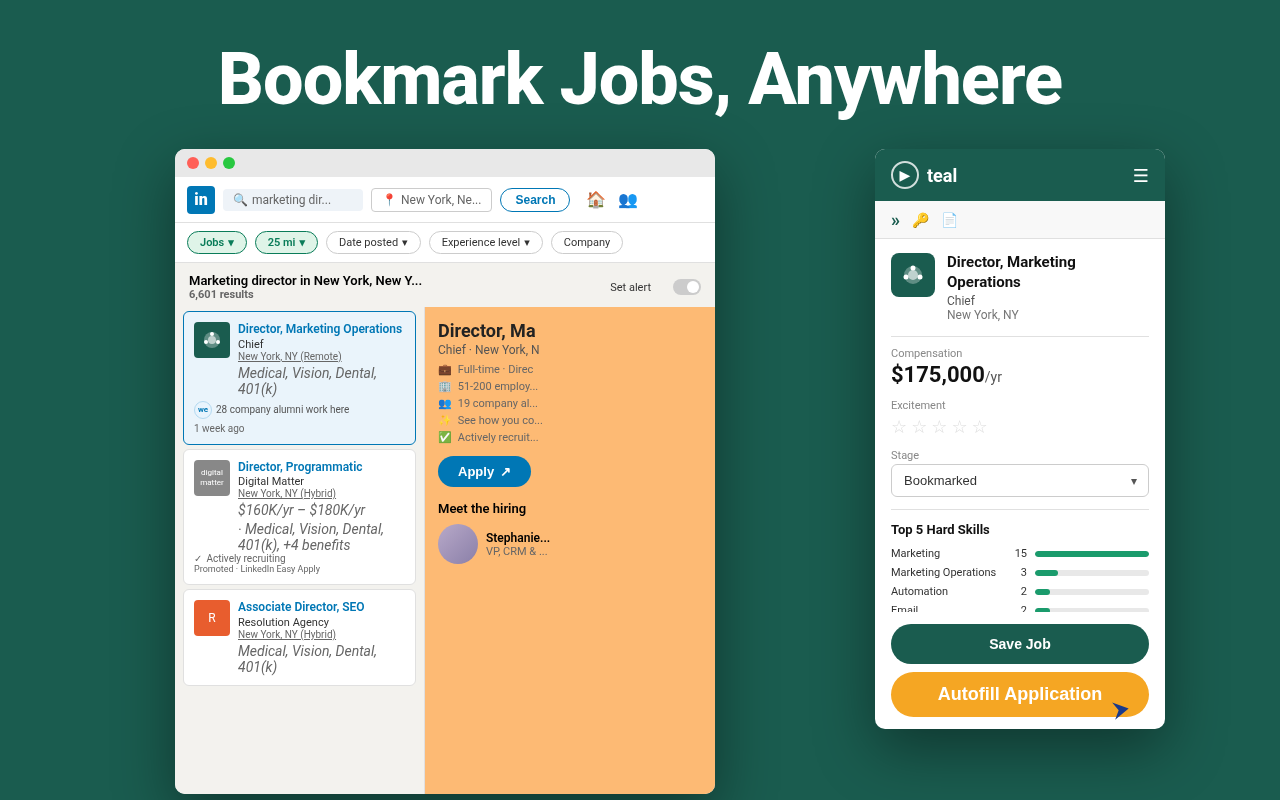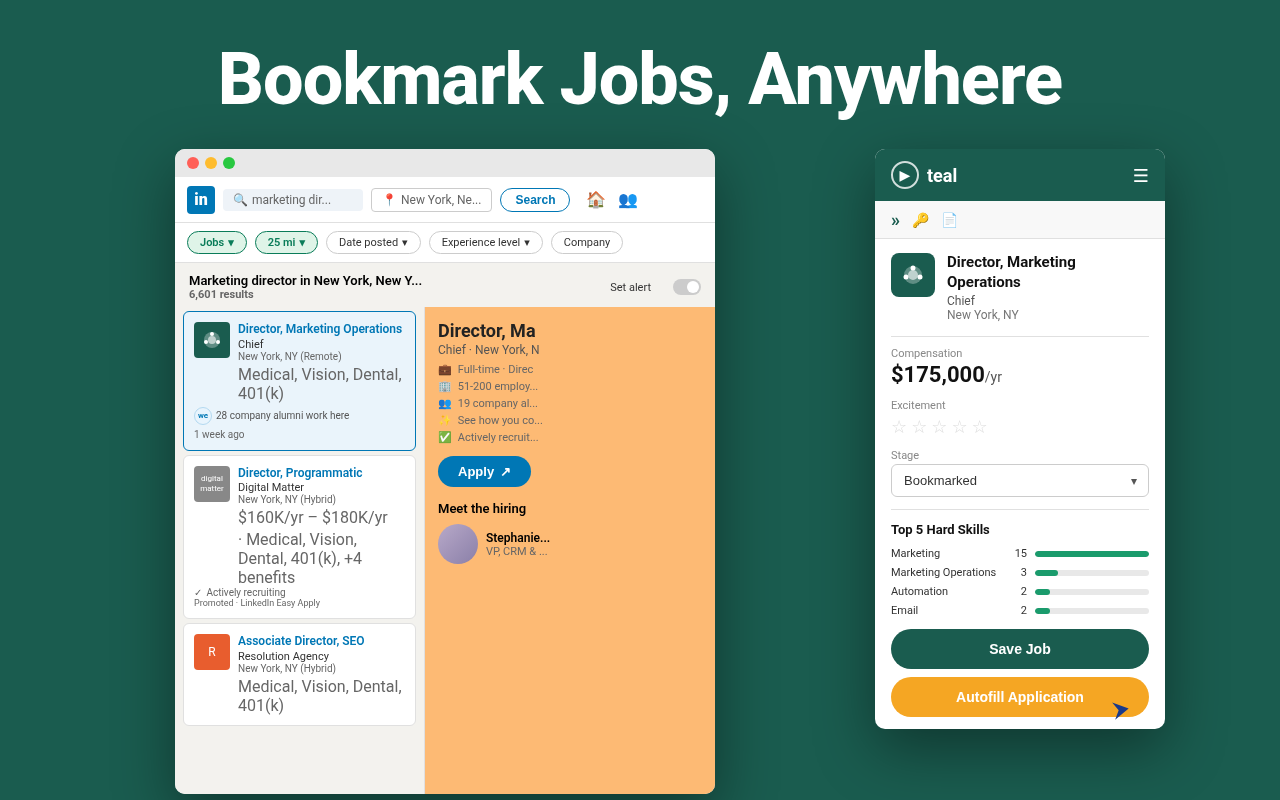--- a/index.html
+++ b/index.html
@@ -283,26 +283,28 @@
     }
 
     .li-company-name {
       font-size: 11px;
       color: #333;
     }
 
     .li-location-text {
       font-size: 10px;
       color: #666;
+      text-decoration: underline;
     }
 
     .li-benefits {
-      font-size: 16px;
+      font-size: 14px;
       color: #666;
       margin-top: 3px;
+      font-style: italic;
     }
 
     .li-alumni {
       display: flex;
       align-items: center;
       gap: 4px;
       margin-top: 4px;
       font-size: 10px;
       color: #555;
     }
@@ -649,21 +651,21 @@
       cursor: pointer;
       width: 100%;
     }
 
     .btn-autofill {
       background: #f5a623;
       color: white;
       border: none;
       border-radius: 24px;
       padding: 12px;
-      font-size: 14px;
+      font-size: 18px;
       font-weight: 600;
       cursor: pointer;
       width: 100%;
       position: relative;
       display: flex;
       align-items: center;
       justify-content: center;
     }
 
     .cursor-icon {

